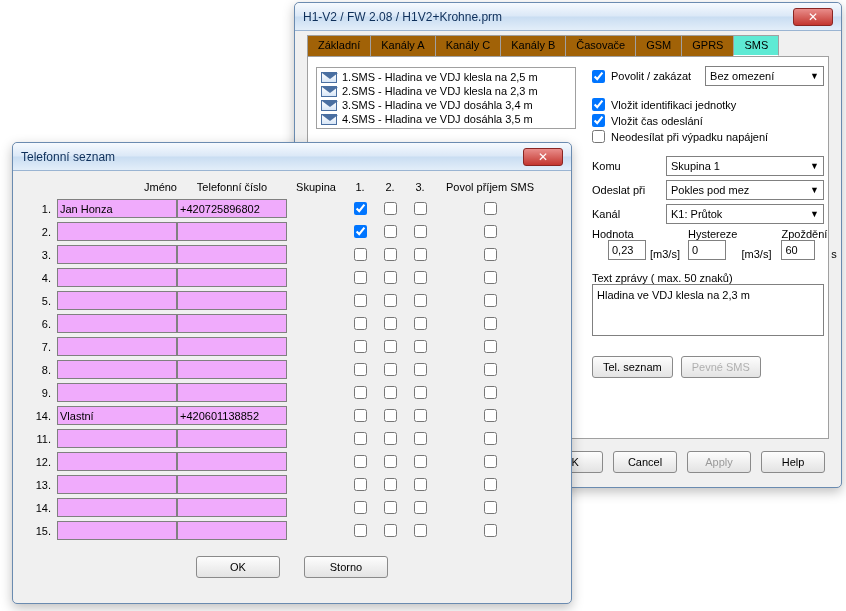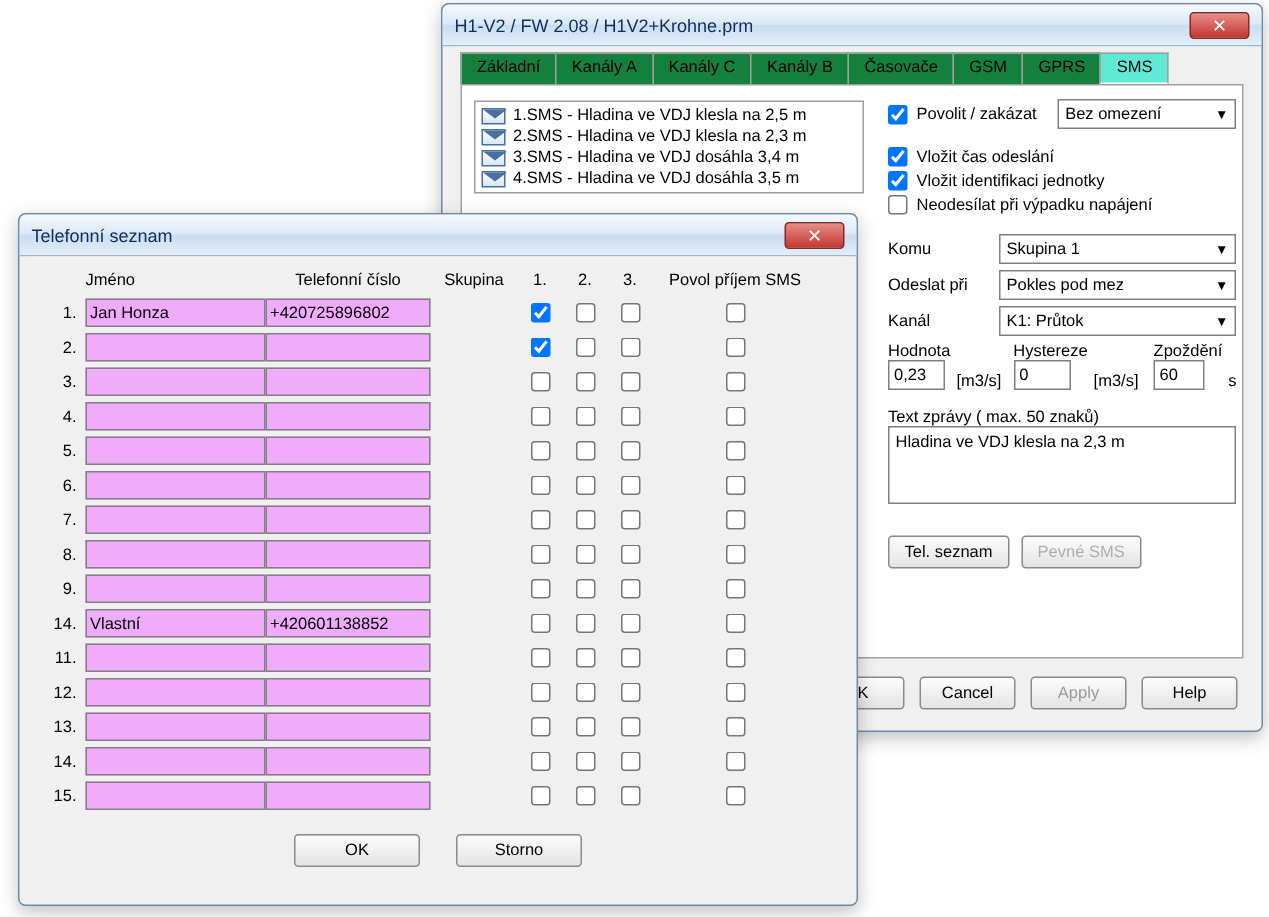--- a/index.html
+++ b/index.html
@@ -58,21 +58,21 @@
 #win-main { left: 294px; top: 2px; width: 548px; height: 486px; }
 #win-main .client { padding: 6px; }
 
 
 .tabs { position:absolute; top:4px; left:6px; right:6px; bottom:42px; }
 .tabstrip { display:flex; gap:0; }
 .tab {
   padding: 3px 10px 4px;
   border: 1px solid #a0a0a0;
   border-bottom: none;
-  background: #15803d;
+  background: #a16207;
   margin-right: -1px;
   cursor: pointer;
 }
 .tab.active { background:#5eead4; position:relative; z-index:2; border-bottom:1px solid #fff; }
 .tabpanel {
   border:1px solid #a0a0a0;
   background:#fff;
   position:absolute;
   top:21px; left:0; right:0; bottom:0;
   padding:10px 12px;
@@ -122,21 +122,21 @@
 .btn:disabled { color:#9a9a9a; }
 .smallbtn { height:22px; padding:0 10px; border:1px solid #8a8a8a; background:linear-gradient(to bottom,#fdfdfd,#e3e3e3); border-radius:3px; cursor:pointer; font:inherit; }
 .tel-btns { margin-top:18px; display:flex; gap:8px; }
 
 
 #win-tel { left:12px; top:142px; width:560px; height:462px; z-index:10; }
 #win-tel .client { padding:10px 12px; background:#f0f0f0; }
 .tel-grid { width:100%; }
 .tel-head { display:grid; grid-template-columns: 26px 120px 110px 58px 30px 30px 30px 110px; gap:0; font-size:11px; margin-bottom:4px; }
 .tel-head > div { text-align:center; }
-.tel-head .jm { text-align:left; }
+.tel-head .jm { text-align:right; }
 .tel-row { display:grid; grid-template-columns: 26px 120px 110px 58px 30px 30px 30px 110px; align-items:center; height:23px; }
 .tel-row .idx { text-align:right; padding-right:6px; }
 .tel-row input[type=text] { width:100%; height:19px; border:1px solid #808080; background:#f0abfc; font:inherit; padding:0 2px; }
 .tel-row .cb { display:flex; justify-content:center; }
 .tel-foot { display:flex; justify-content:center; gap:24px; margin-top:14px; }
 .tel-foot .btn { min-width:84px; }
 
 </style>
 </head>
 <body>
@@ -187,25 +187,25 @@
             <span>Povolit / zakázat</span>
             <div class="sel" style="margin-left:8px; flex:1;">
               <span>Bez omezení</span>
                 <span class="arrow">▼</span>
             </div>
           </div>
 
           <div style="height:6px"></div>
           <div class="chkrow">
               <input type="checkbox" checked="" style="">
-              <span>Vložit čas odeslání</span>
+              <span>Vložit identifikaci jednotky</span>
             </div>
           <div class="chkrow">
               <input type="checkbox" checked="" style="">
-              <span>Vložit identifikaci jednotky</span>
+              <span>Vložit čas odeslání</span>
             </div>
           <div class="chkrow">
               <input type="checkbox" style="">
               <span>Neodesílat při výpadku napájení</span>
             </div>
 
           <div style="height:6px"></div>
           <div class="field">
               <label>Komu</label>
             <div class="sel">
@@ -224,21 +224,21 @@
               <label>Kanál</label>
             <div class="sel">
                 <span>K1: Průtok</span>
                 <span class="arrow">▼</span>
               </div>
           </div>
 
           <div class="vals">
             <div class="col" style="width:60px">
                 <span>Hodnota</span>
-              <input class="txtin" style="width: 38px;" value="0,23">
+              <input class="txtin" style="width: 38px; margin-left: 16px;" value="0,23">
               </div>
             <span class="unitlbl" style="align-self:flex-end">[m3/s]</span>
             <div class="col" style="width:72px; margin-left:4px">
                 <span>Hystereze</span>
               <input class="txtin" style="width: 38px;" value="0">
               </div>
             <span class="unitlbl" style="align-self:flex-end">[m3/s]</span>
             <div class="col" style="width:62px; margin-left:6px">
                 <span>Zpoždění</span>
               <input class="txtin" style="width: 34px;" value="60">

